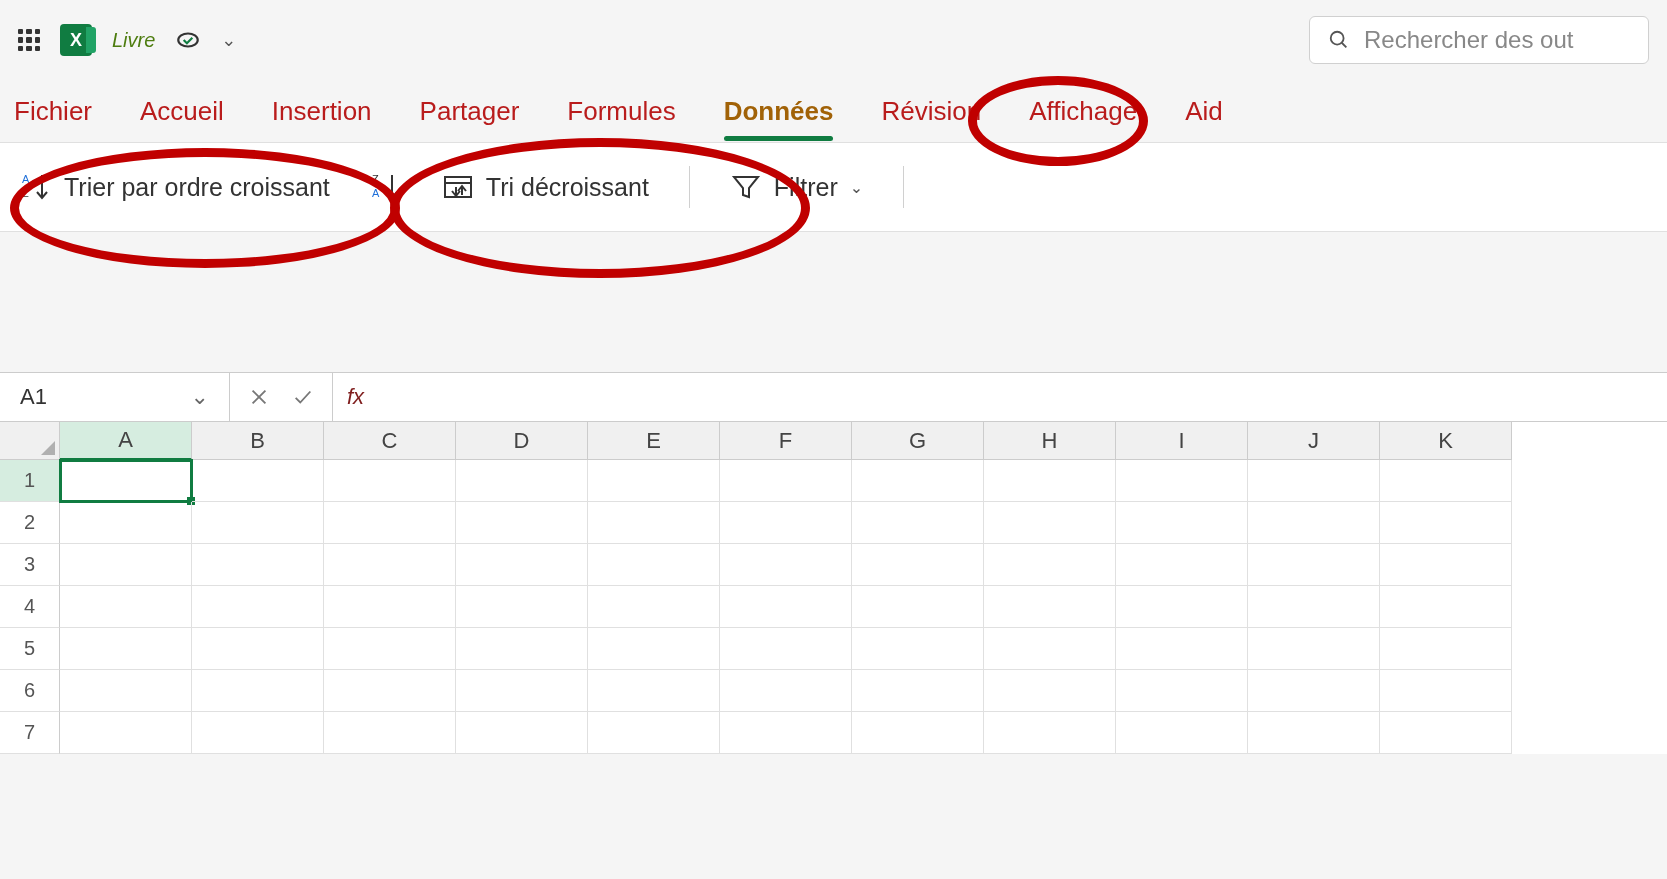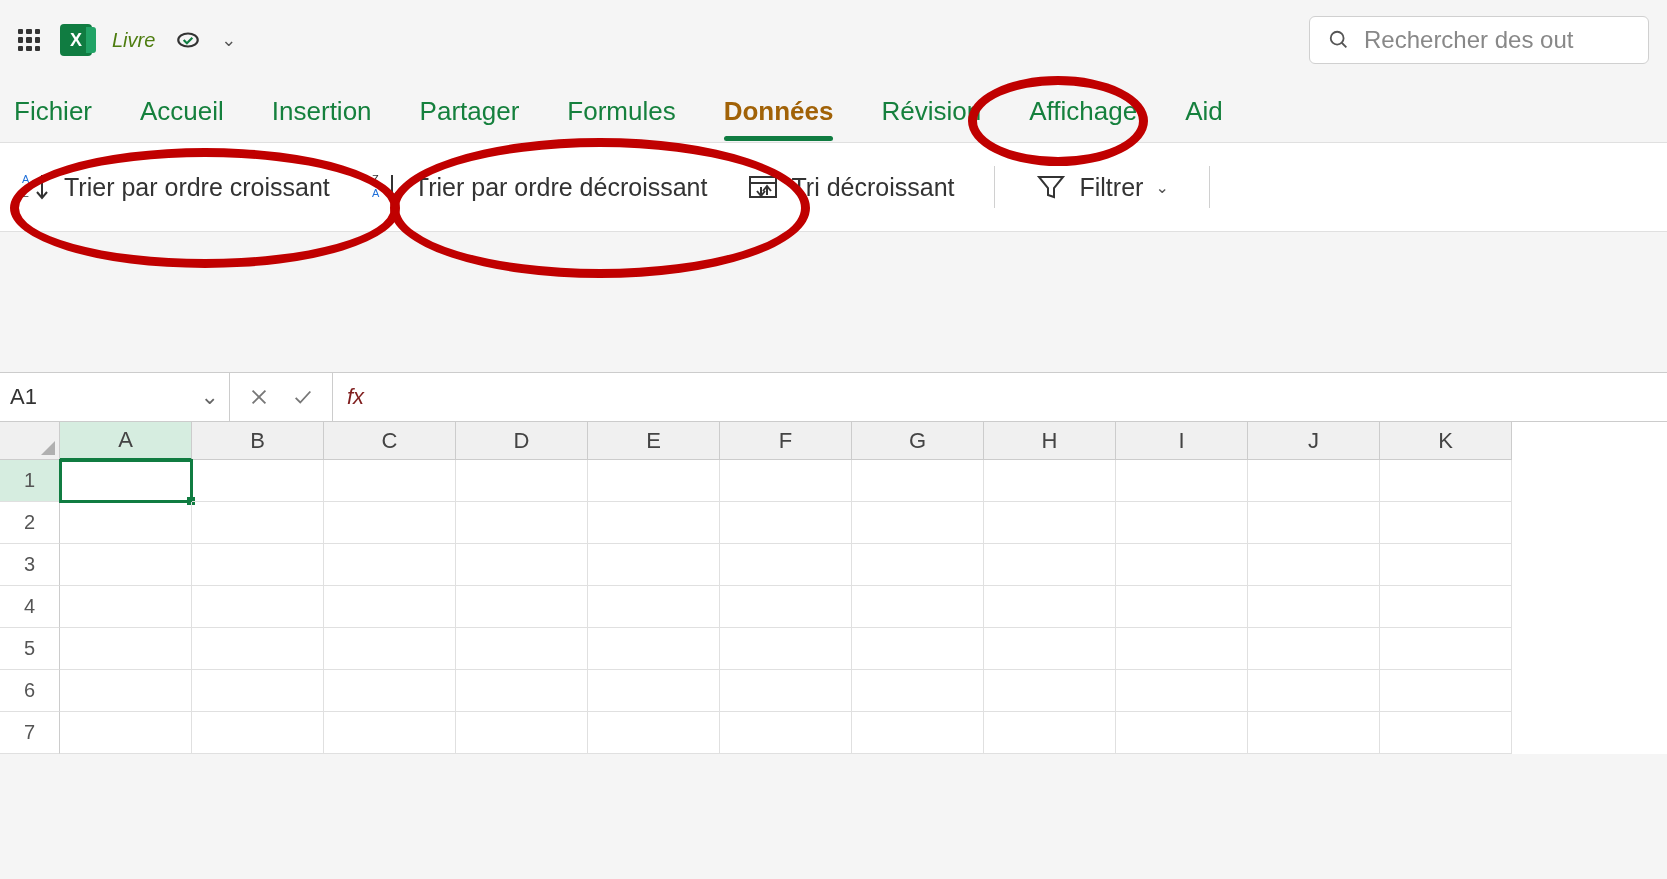--- a/index.html
+++ b/index.html
@@ -15,36 +15,36 @@
 .doc-title { font-size: 20px; color: #4d7c0f; font-style: italic; }
 .saved-icon { width: 26px; height: 26px; position: relative; }
 .saved-icon svg { width: 100%; height: 100%; }
 .title-chevron { font-size: 18px; color: #555; }
 .search-box { margin-left: auto; height: 48px; background: #fff; border: 1px solid #d0d0d0; border-radius: 6px; display: flex; align-items: center; padding: 6px 18px; gap: 14px; min-width: 340px; }
 .search-box svg { width: 22px; height: 22px; stroke: #555; }
 .search-text { font-size: 24px; color: #888; }
 
 
 .tab-bar { height: 62px; display: flex; align-items: center; padding: 0 14px; gap: 48px; background: #f5f5f5; }
-.tab { font-size: 26px; color: #15803d; cursor: pointer; padding: 6px 0; position: relative; }
+.tab { font-size: 26px; color: #b91c1c; cursor: pointer; padding: 6px 0; position: relative; }
 .tab.active { color: #a16207; font-weight: 600; }
 .tab.active::after { content:""; position:absolute; left:0; right:0; bottom:-8px; height:5px; background:#107c41; border-radius:3px; }
 
 
 .ribbon { height: 90px; background: #fff; border-top: 1px solid #e0e0e0; border-bottom: 1px solid #e0e0e0; display: flex; align-items: center; padding: 0 20px; gap: 40px; }
 .ribbon-btn { display: flex; align-items: center; gap: 12px; font-size: 25px; color: #333; cursor: pointer; white-space: nowrap; }
 .ribbon-btn svg { width: 32px; height: 32px; }
 .ribbon-sep { width: 1px; height: 42px; background: #d0d0d0; }
 .chev { font-size: 16px; color: #555; }
 
 .spacer-below-ribbon { height: 140px; background: #f5f5f5; }
 
 
 .formula-bar { height: 50px; background: #fff; border-top: 1px solid #ccc; border-bottom: 1px solid #ccc; display: flex; align-items: center; }
-.name-box { width: 230px; height: 100%; border-right: 1px solid #ccc; display: flex; align-items: center; padding: 0 10px; font-size: 22px; color: #333; position: relative; }
+.name-box { width: 230px; height: 100%; border-right: 1px solid #ccc; display: flex; align-items: center; padding: 0 20px; font-size: 22px; color: #333; position: relative; }
 .name-box .nb-chev { margin-left: auto; color: #666; }
 .fb-btns { display: flex; align-items: center; gap: 22px; padding: 0 18px; border-right: 1px solid #ccc; height: 100%; }
 .fb-btns svg { width: 22px; height: 22px; stroke: #777; }
 .fx { font-style: italic; font-size: 22px; color: #7f1d1d; padding: 0 14px; }
 
 
 .grid-wrap { display: flex; background: #fff; }
 .row-labels { width: 60px; }
 .corner { height: 38px; border-right: 1px solid #ccc; border-bottom: 1px solid #ccc; background: #f0f0f0; position: relative; }
 .corner::after { content:""; position:absolute; right:4px; bottom:4px; width:0; height:0; border-left:14px solid transparent; border-bottom:14px solid #b0b0b0; }
@@ -123,21 +123,20 @@
       </svg>
     <span>Trier par ordre croissant</span>
   </div>
   <div class="ribbon-btn">
     <svg viewBox="0 0 32 32">
         <text x="2" y="12" font-size="11" fill="#333">Z</text>
         <text x="2" y="26" font-size="11" fill="#1e6fd9">A</text>
         <line x1="22" y1="4" x2="22" y2="26" stroke="#333" stroke-width="2"></line>
         <polyline points="17,21 22,27 27,21" fill="none" stroke="#333" stroke-width="2"></polyline>
       </svg>
-    <span>Trier par ordre décroissant</span>
   </div>
   <div class="ribbon-btn">
     <svg viewBox="0 0 32 32" fill="none" stroke="#333" stroke-width="2">
         <rect x="3" y="6" width="26" height="20"></rect>
         <line x1="3" y1="12" x2="29" y2="12"></line>
         <line x1="14" y1="16" x2="14" y2="24"></line>
         <polyline points="10,20 14,25 18,20"></polyline>
         <line x1="20" y1="24" x2="20" y2="16"></line>
         <polyline points="16,20 20,15 24,20"></polyline>
       </svg>

